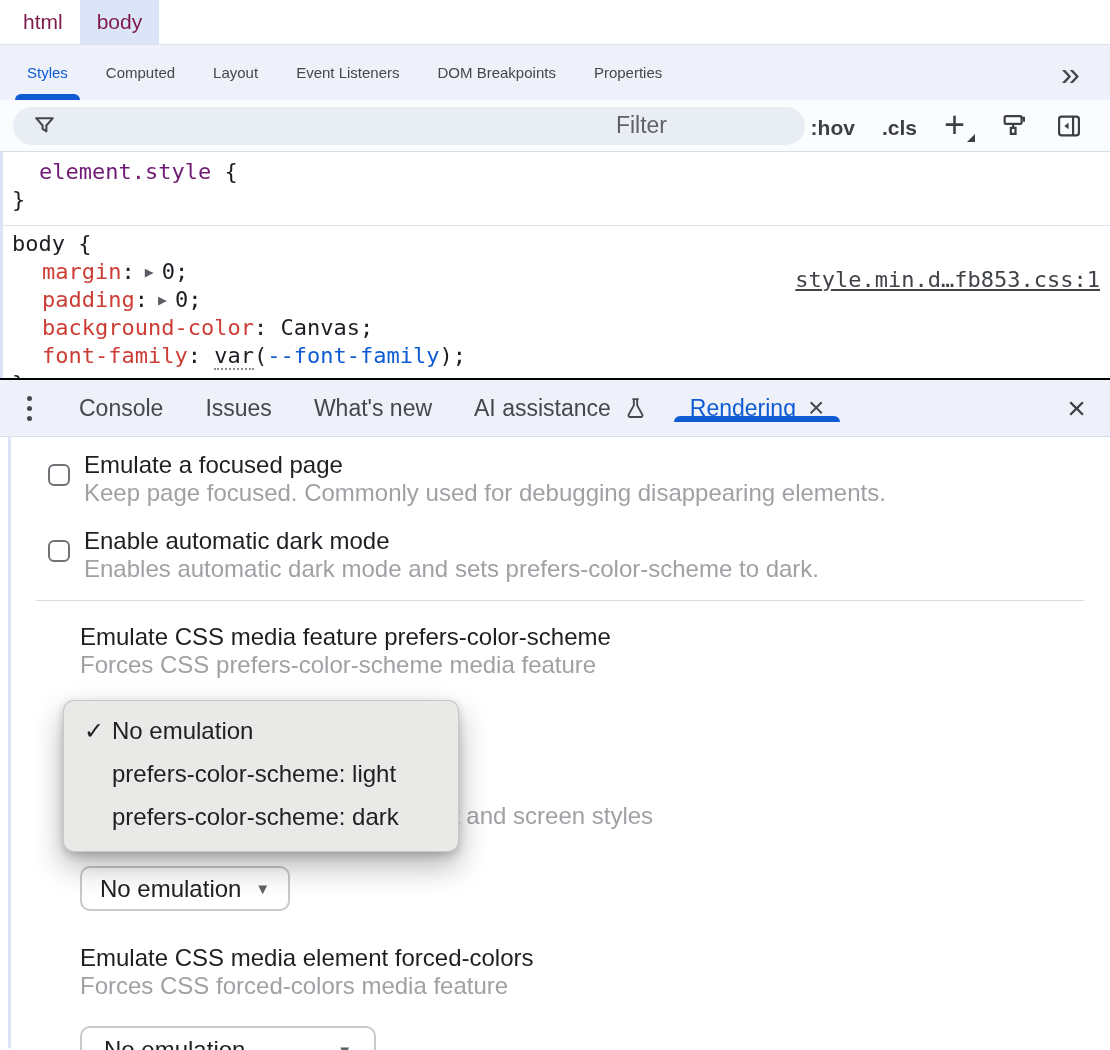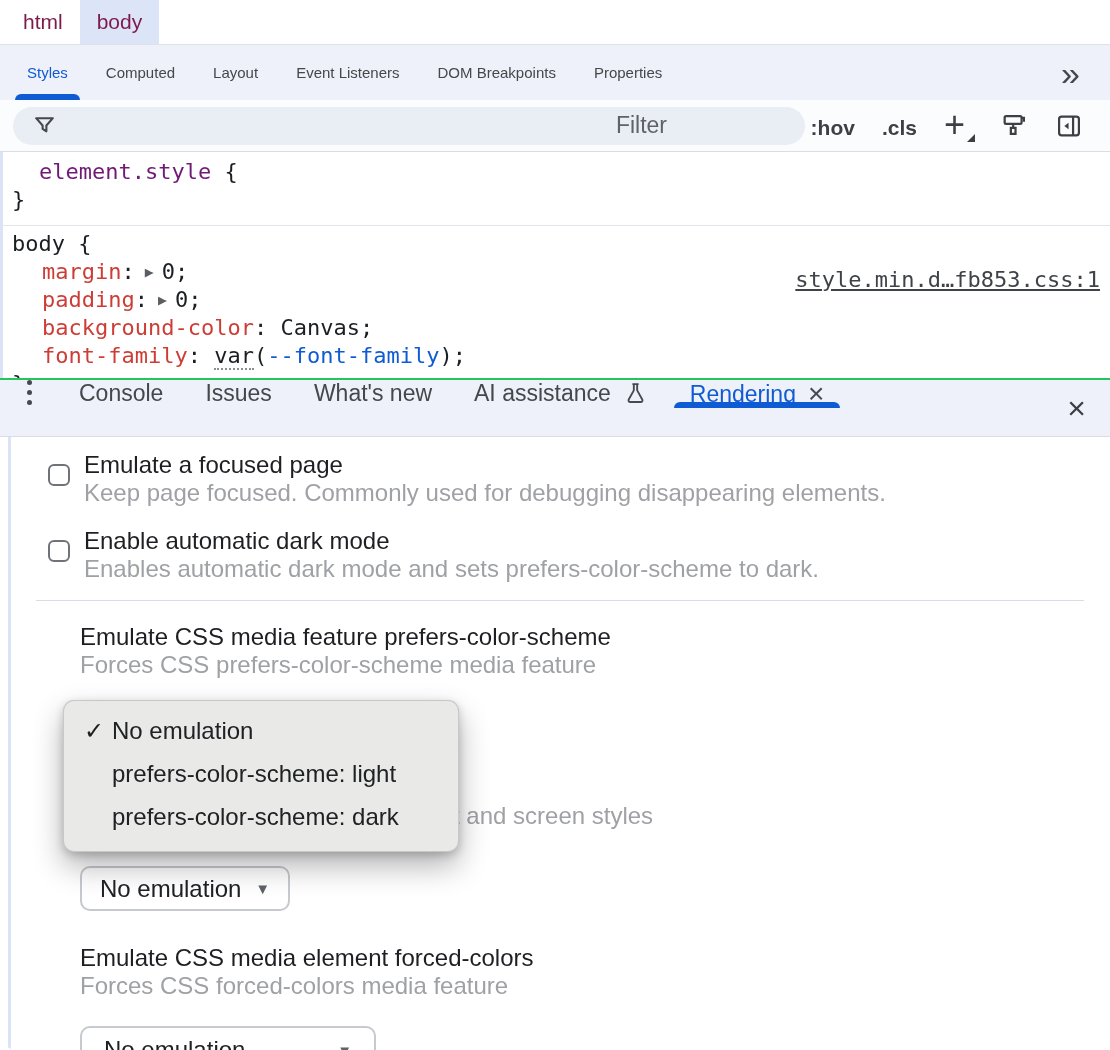--- a/index.html
+++ b/index.html
@@ -42,21 +42,21 @@
   .sel-gray { color:#701a75;margin-left:27px; }
   .rule-body { position:relative; padding:4px 0 0 12px; }
   .prop-row { padding-left:30px; }
   .prop { color:#cd3d36; }
   .tri { color:#5a5d61; font-size:15px; padding:0 8px 0 10px; vertical-align:2px; }
   .varfn { border-bottom:2px dotted #8a8d92; }
   .varname { color:#0e5bd4; }
   .src-link { position:absolute; top:6px; right:10px; color:#3f4247; text-decoration:underline;margin-top:34px; }
   
   .drawer-tabs { position:absolute; top:378px; left:0; right:0; height:59px; background:#eef1f9;
-    border-top:2px solid #22c55e; border-bottom:1px solid #dadde3; display:flex; align-items:flex-start; }
+    border-top:2px solid #000000; border-bottom:1px solid #dadde3; display:flex; align-items:center; }
   .kebab { width:58px; display:flex; flex-direction:column; align-items:center; justify-content:center; gap:5px; }
   .kebab i { width:5px; height:5px; border-radius:50%; background:#47494e; }
   .dtab { position:relative; display:flex; align-items:center; gap:12px; padding:0 21px; font-size:23px; color:#45474b; white-space:nowrap; }
   .dtab.active { color:#0e5bd4; }
   .dtab.active::after { content:""; position:absolute; left:5px; right:5px; bottom:0; height:6px;
     background:#0e5bd4; border-radius:6px 6px 0 0; }
   .tab-close { color:#47494e; font-size:28px; line-height:1; }
   .drawer-close { margin-left:auto; margin-right:24px; align-self:center; font-size:32px; color:#3c3e42; line-height:1; }
   
   .panel { position:absolute; top:437px; left:8px; right:0; height:627px; background:#fff; overflow:hidden; }

